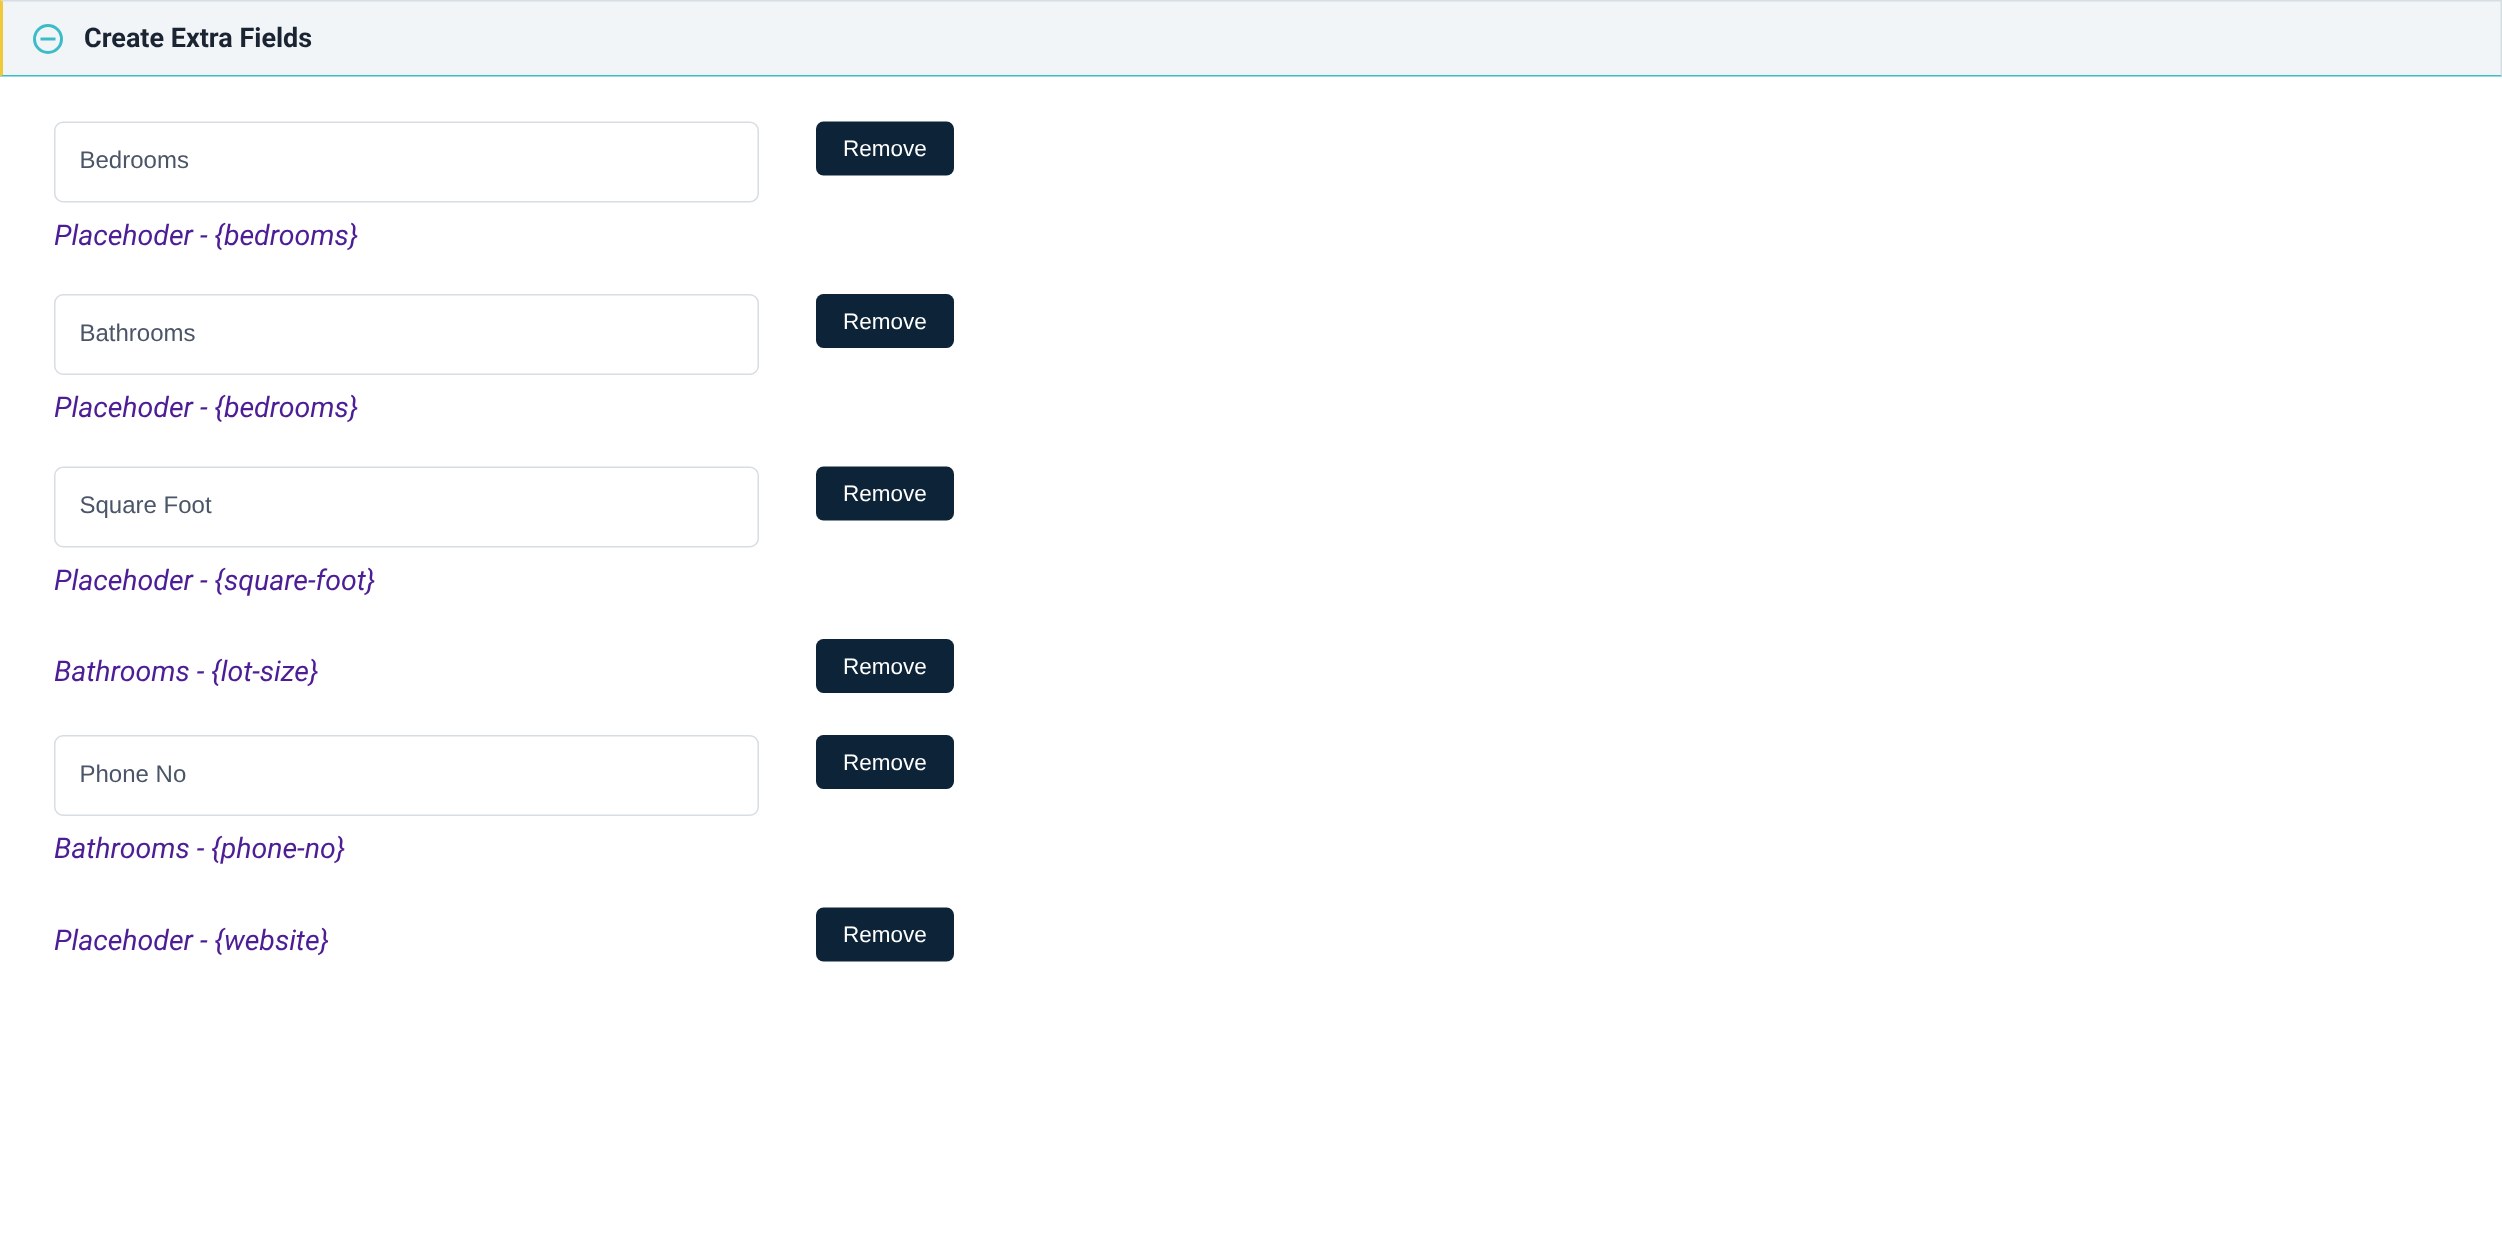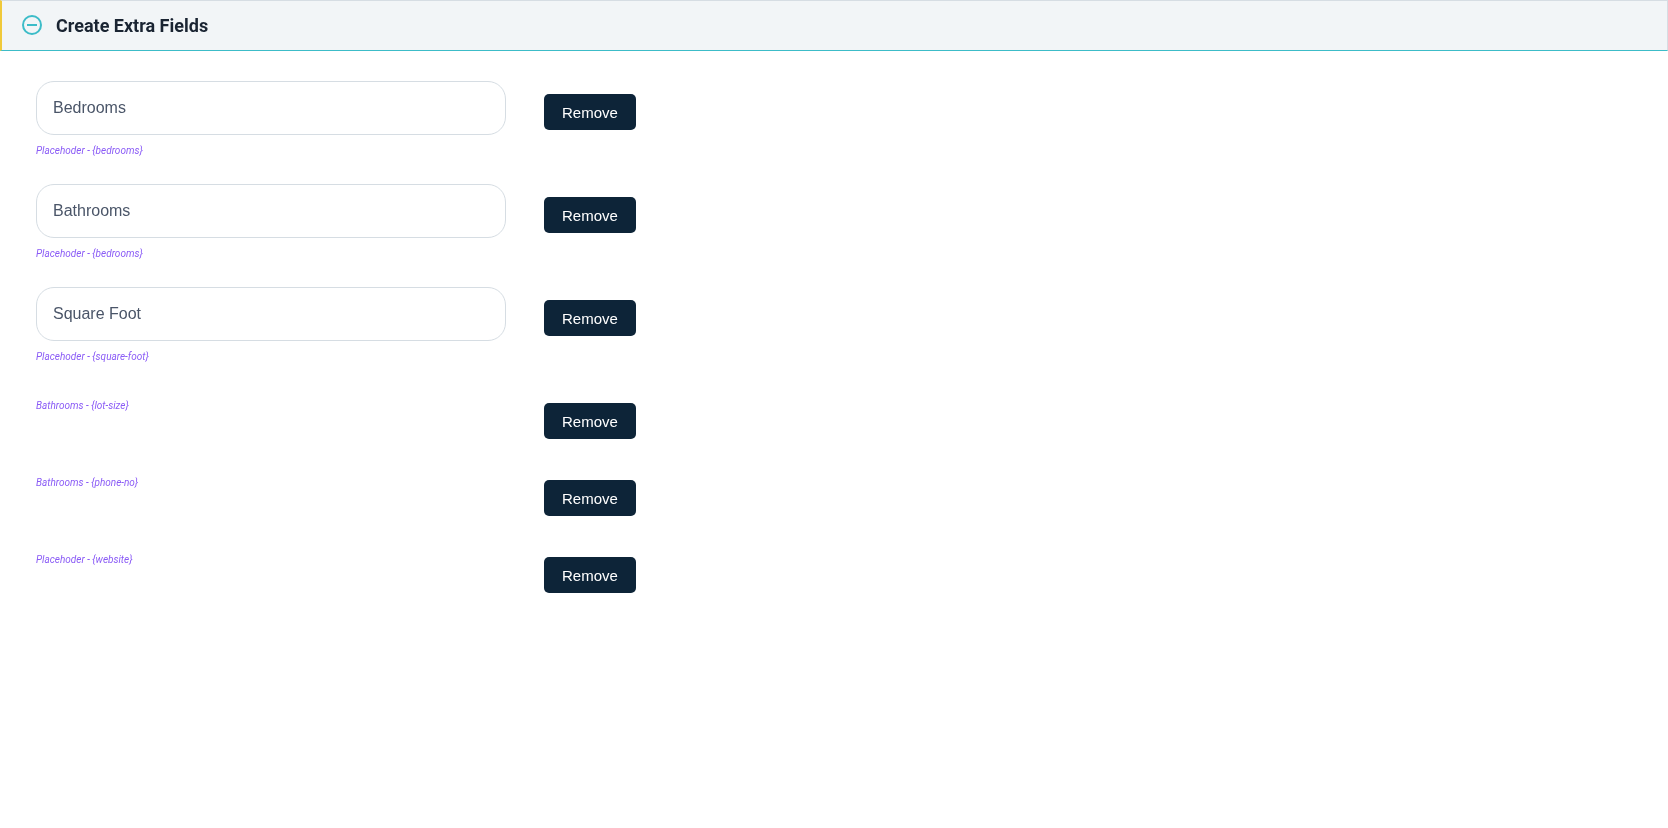--- a/index.html
+++ b/index.html
@@ -15,21 +15,21 @@
     .panel {
       width: 100%;
     }
     .panel-header {
       background: #f2f5f7;
       border: 1px solid #d6dde3;
       border-left: 2px solid #f0c93a;
       border-bottom: 1px solid #3cbcc8;
       padding: 14px 20px;
       display: flex;
-      align-items: flex-start;
+      align-items: flex-end;
       gap: 14px;
     }
     .collapse-icon {
       width: 20px;
       height: 20px;
       border: 2px solid #3cbcc8;
       border-radius: 50%;
       display: flex;
       align-items: center;
       justify-content: center;
@@ -59,39 +59,39 @@
     }
     .field-col {
       display: flex;
       flex-direction: column;
       width: 470px;
     }
     .field-input {
       width: 100%;
       height: 54px;
       border: 1px solid #d6dde3;
-      border-radius: 18px;
+      border-radius: 6px;
       padding: 0 16px;
       font-size: 16px;
       color: #4a5568;
       background: #ffffff;
       outline: none;
     }
     .field-input::placeholder {
       color: #4a5568;
     }
     .placeholder-hint {
       margin-top: 10px;
-      font-size: 10px;
+      font-size: 19px;
       font-style: italic;
-      color: #8b5cf6;
+      color: #4c1d95;
     }
     .remove-btn {
       height: 36px;
-      margin-top: 13px;
+      margin-top: 0;
       background: #0d2438;
       color: #ffffff;
       border: none;
       border-radius: 5px;
       padding: 0 18px;
       font-size: 15px;
       cursor: pointer;
     }
   </style>
 </head>
@@ -130,20 +130,21 @@
 
     <div class="field-row">
       <div class="field-col">
         <div class="placeholder-hint">Bathrooms - {lot-size}</div>
       </div>
       <button class="remove-btn">Remove</button>
     </div>
 
     <div class="field-row">
       <div class="field-col">
+        <input class="field-input" type="text" value="Phone No" style="">
         <div class="placeholder-hint">Bathrooms - {phone-no}</div>
       </div>
       <button class="remove-btn">Remove</button>
     </div>
 
     <div class="field-row">
       <div class="field-col">
         <div class="placeholder-hint">Placehoder - {website}</div>
       </div>
       <button class="remove-btn">Remove</button>

